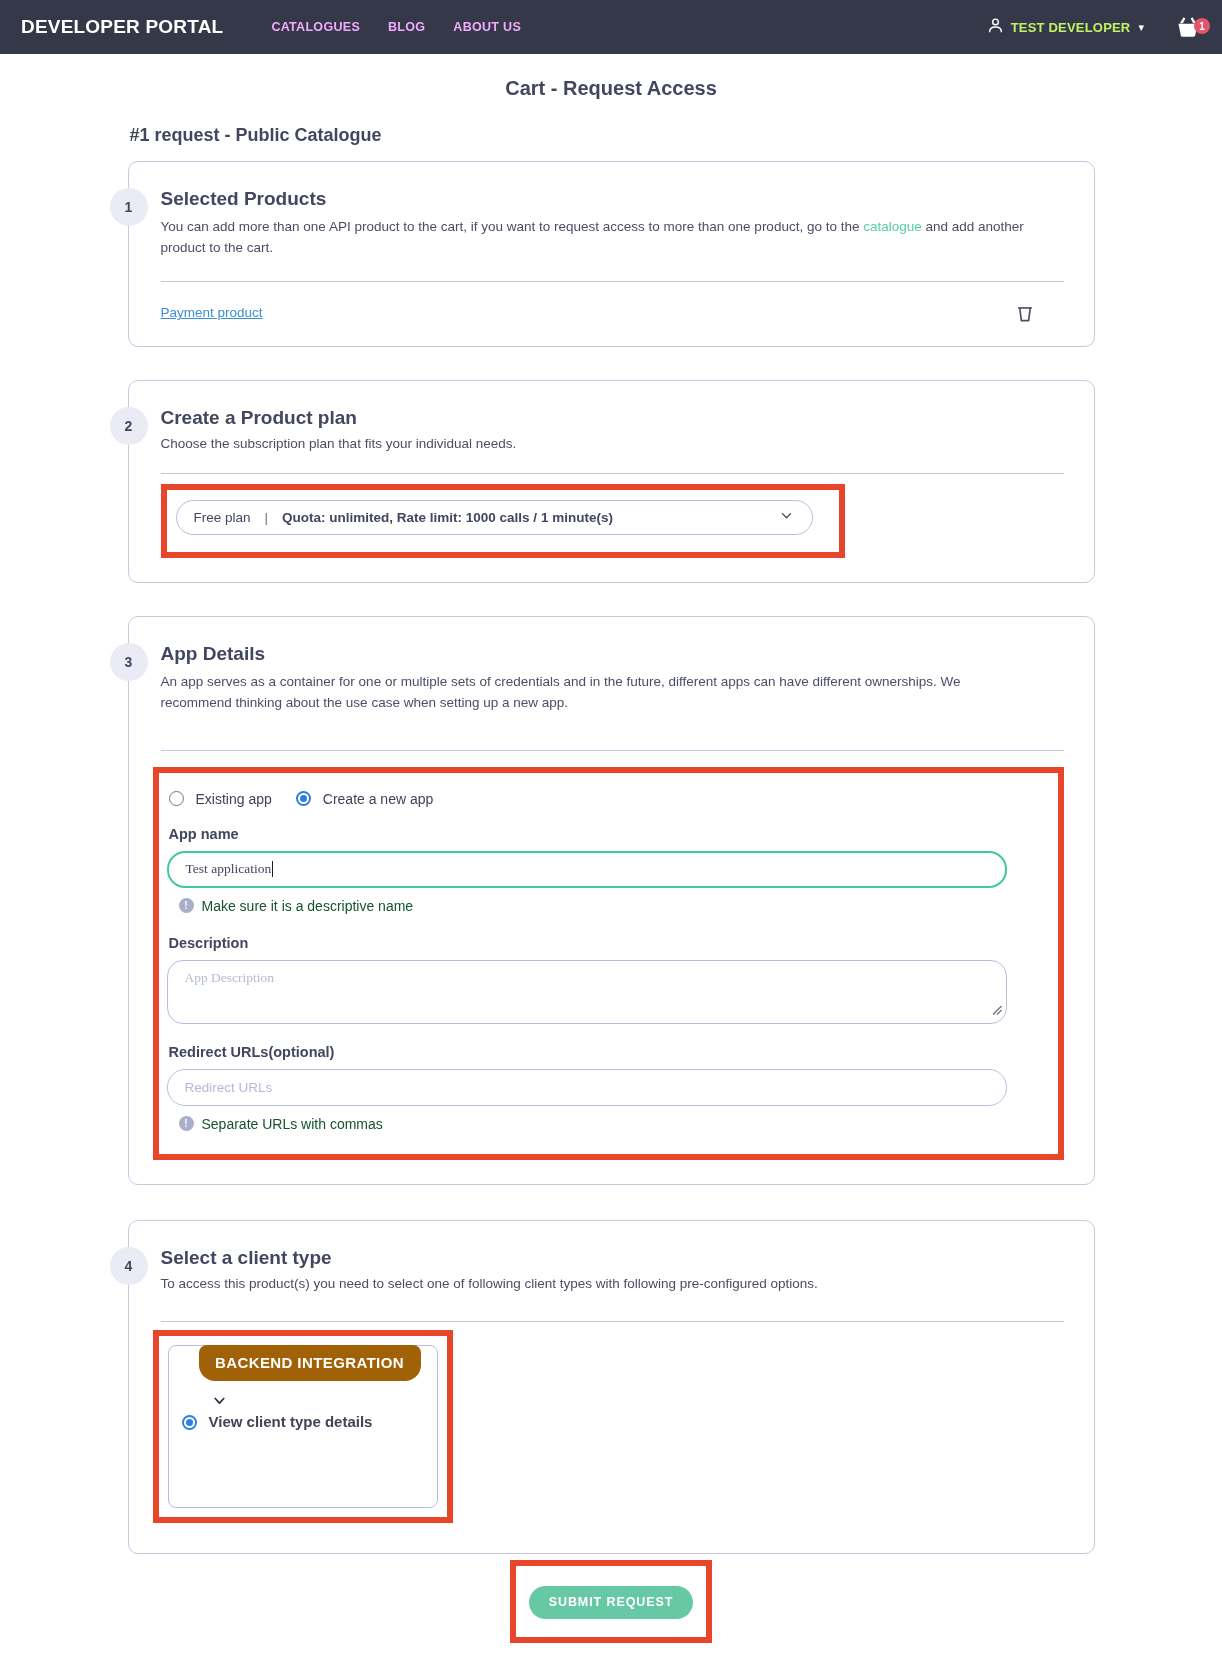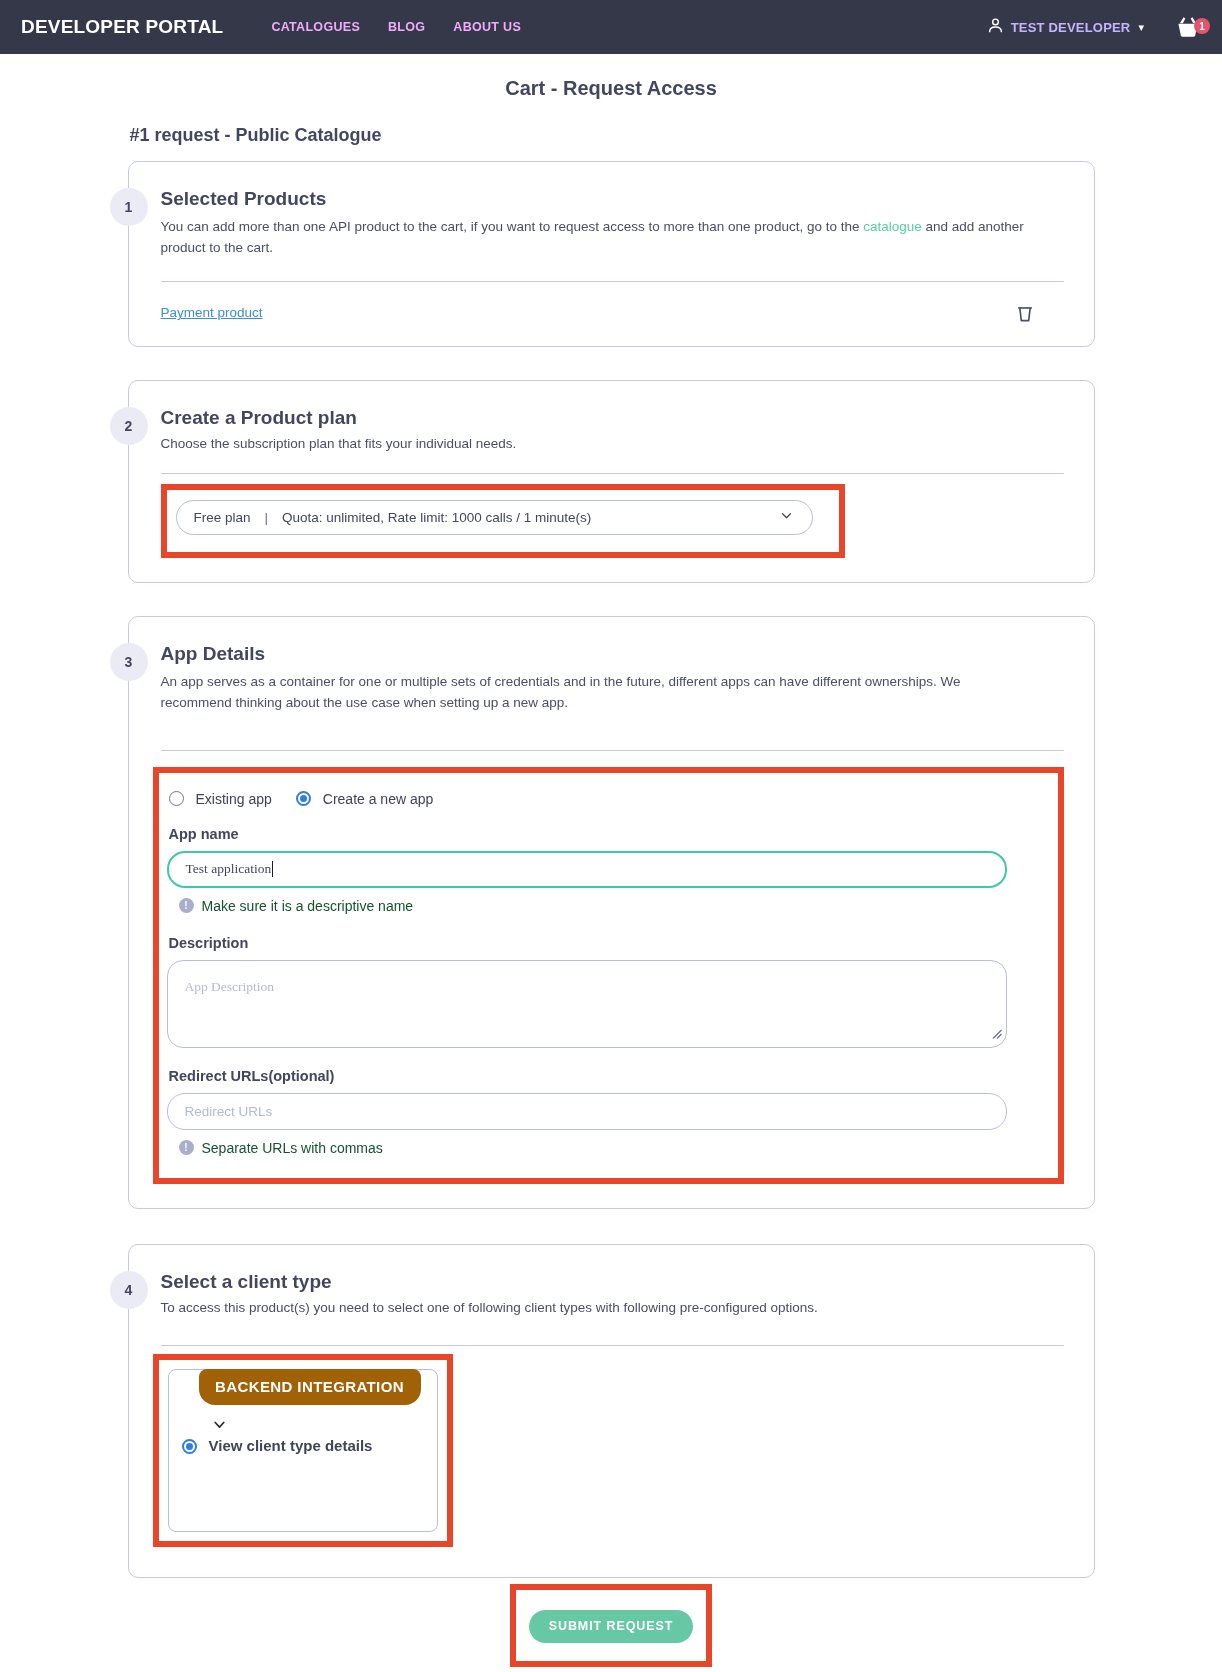--- a/index.html
+++ b/index.html
@@ -36,21 +36,21 @@
   .nav-link {
     color: #f0abfc;
     font-size: 12.5px;
     font-weight: 700;
     letter-spacing: 0.3px;
     cursor: pointer;
     white-space: nowrap;
   }
   .nav-right { display: flex; align-items: center; gap: 8px; }
   .user-menu { display: flex; align-items: center; gap: 6px; cursor: pointer; }
-  .user-label { color: #c4b5fd; font-size: 13px; font-weight: 700; letter-spacing: 0.2px; }
+  .user-label { color: #bef264; font-size: 13px; font-weight: 700; letter-spacing: 0.2px; }
   .caret { color: #ffffff; font-size: 11px; margin-left: 2px; }
   .basket-wrap { position: relative; margin-left: 22px; cursor: pointer; width: 30px; height: 30px; }
   .cart-badge {
     position: absolute; right: -6px; top: 6px;
     width: 16px; height: 16px; border-radius: 50%;
     background: #e2556b; color: #ffffff;
     font-size: 10px; font-weight: 700;
     display: flex; align-items: center; justify-content: center;
   }
 
@@ -106,21 +106,21 @@
   .plan-select {
     width: 637px; height: 35px;
     border: 1px solid #b9bedd; border-radius: 18px;
     display: flex; align-items: center;
     padding: 0 18px 0 17px;
     font-size: 13.5px; color: #42465e;
     cursor: pointer; background: #fff;
   }
   .plan-name { white-space: nowrap; }
   .plan-sep { margin: 0 14px; color: #6b6f88; }
-  .plan-details { flex: 1; white-space: nowrap; }
+  .plan-details { flex: 1; white-space: nowrap; font-weight: bold; }
 
   
   .form-annot { margin: 16px 0 0 -8px; padding: 14px 10px 22px 8px; }
   .radio-row { display: flex; align-items: center; gap: 24px; padding: 4px 0 2px 2px; }
   .radio-opt { display: flex; align-items: center; gap: 12px; cursor: pointer; }
   .radio { width: 15px; height: 15px; border-radius: 50%; background: #fff; }
   .radio.off { border: 1.5px solid #70748e; }
   .radio.on { border: 2px solid #2e7de2; position: relative; }
   .radio.on::after {
     content: ""; position: absolute; left: 2px; top: 2px;
@@ -134,22 +134,22 @@
     border-radius: 18px;
     font-family: Liberation Serif, serif;
     font-size: 13.5px; color: #42465e;
     background: #fff;
   }
   .text-input { height: 37px; display: flex; align-items: center; padding: 0 17px; }
   .input-focused { border: 2px solid #3fc8a4; }
   .caret-bar { display: inline-block; width: 1px; height: 16px; background: #1c1e2a; margin-left: 1px; vertical-align: middle; }
   .textarea-wrap { position: relative; width: 840px; }
   .textarea {
-    display: block; width: 840px; height: 88px;
-    padding: 17px 17px; resize: none; outline: none;
+    display: block; width: 840px; height: 64px;
+    padding: 8px 17px; resize: none; outline: none;
     border-radius: 16px; line-height: 1.4;
   }
   .textarea::placeholder, .real-input::placeholder { color: #b4b9d6; opacity: 1; }
   .real-input {
     width: 840px; height: 37px;
     border: 1px solid #b9bedd; border-radius: 18px;
     padding: 0 17px; outline: none;
     font-family: "Liberation Sans", "DejaVu Sans", sans-serif;
     font-size: 13.5px; color: #42465e;
   }

